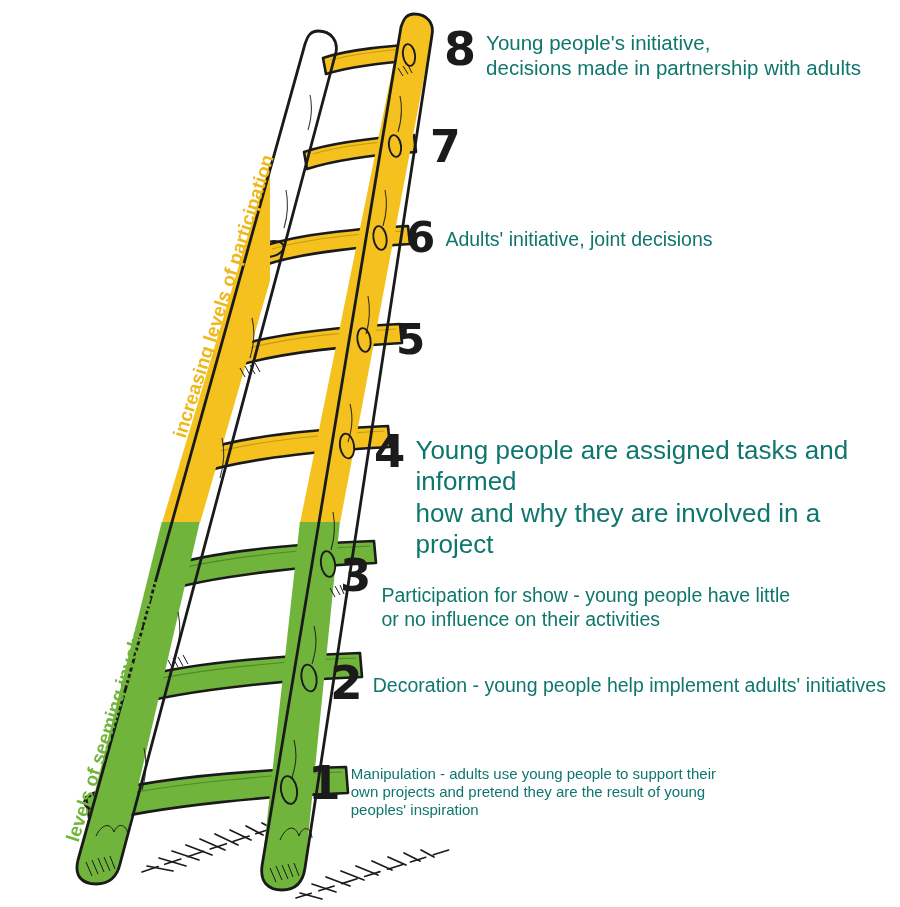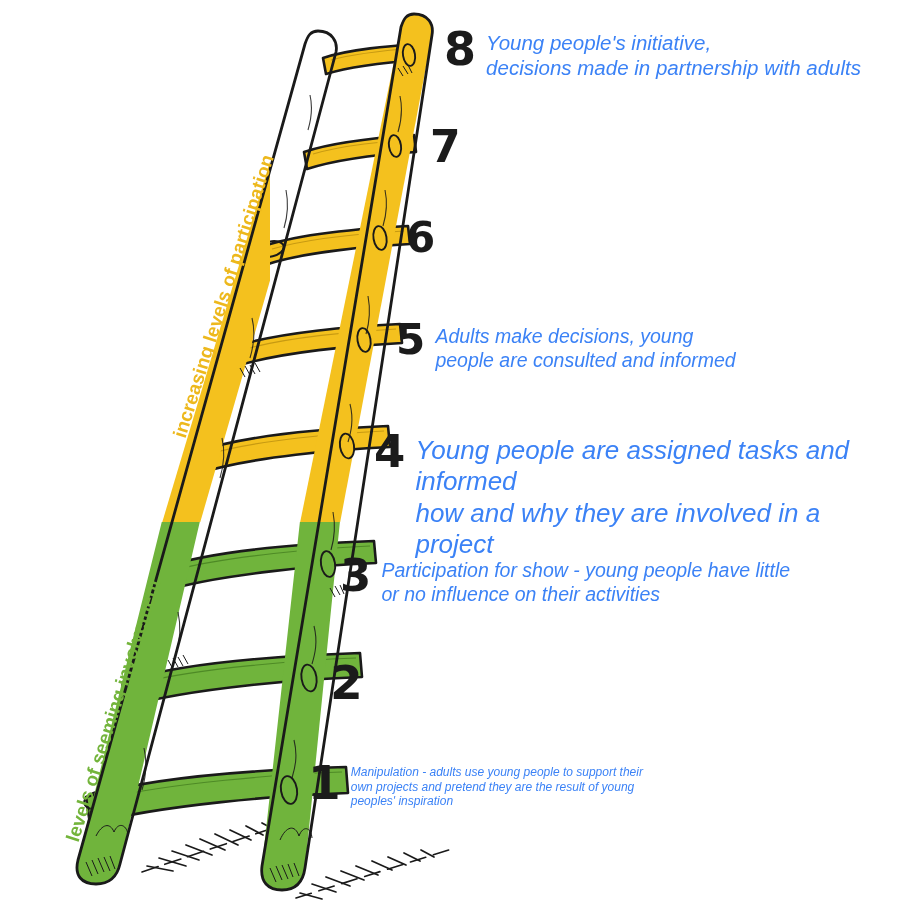--- a/index.html
+++ b/index.html
@@ -35,25 +35,24 @@
   }
   .rung-number {
     font-weight: bold;
     color: #1b1b1b;
     line-height: 0.88;
     letter-spacing: -0.02em;
     flex: 0 0 auto;
     font-family: "DejaVu Sans", sans-serif;
   }
   .rung-text {
-    color: #3b82f6;
+    color: #0f766e;
     line-height: 1.21;
     white-space: pre-line;
     padding-top: 2px;
-    font-style: italic;
   }
   
   #entry-8 { left: 444px; top: 29px; }
   #entry-8 .rung-number { font-size: 46px; }
   #entry-8 .rung-text  { font-size: 20.5px; }
 
   #entry-7 { left: 430px; top: 128px; }
   #entry-7 .rung-number { font-size: 44px; }
   #entry-7 .rung-text  { font-size: 20.5px; padding-top: 8px; }
 
@@ -64,29 +63,29 @@
   #entry-5 { left: 396px; top: 322px; }
   #entry-5 .rung-number { font-size: 42px; }
   #entry-5 .rung-text  { font-size: 19.5px; padding-top: 3px; }
 
   #entry-4 { left: 374px; top: 432px; }
   #entry-4 .rung-number { font-size: 45px; }
   #entry-4 .rung-text  { font-size: 26px; padding-top: 3px; }
 
   #entry-3 { left: 340px; top: 556px; }
   #entry-3 .rung-number { font-size: 45px; }
-  #entry-3 .rung-text  { font-size: 19.5px; padding-top: 3px; }
+  #entry-3 .rung-text  { font-size: 19.5px; padding-top: 3px; margin-top: 25px; }
 
   #entry-2 { left: 330px; top: 662px; }
   #entry-2 .rung-number { font-size: 47px; }
   #entry-2 .rung-text  { font-size: 19.5px; padding-top: 12px; }
 
   #entry-1 { left: 308px; top: 762px; }
   #entry-1 .rung-number { font-size: 47px; }
-  #entry-1 .rung-text  { font-size: 12px; padding-top: 3px; }
+  #entry-1 .rung-text  { font-size: 15px; padding-top: 3px; }
 
   .axis-label {
     position: absolute;
     font-weight: bold;
     white-space: nowrap;
     transform-origin: 0 0;
   }
   #label-participation {
     left: 169px;
     top: 434px;
@@ -276,42 +275,42 @@
     <span class="rung-text">Young people's initiative,
 decisions made in partnership with adults</span>
   </div>
 
   <div class="rung-entry" id="entry-7">
     <span class="rung-number">7</span>
   </div>
 
   <div class="rung-entry" id="entry-6">
     <span class="rung-number">6</span>
+    <span class="rung-text">Adults' initiative, joint decisions</span>
   </div>
 
   <div class="rung-entry" id="entry-5">
     <span class="rung-number">5</span>
-    <span class="rung-text">Adults make decisions, young
-people are consulted and informed</span>
   </div>
 
   <div class="rung-entry" id="entry-4">
     <span class="rung-number">4</span>
     <span class="rung-text">Young people are assigned tasks and informed
 how and why they are involved in a project</span>
   </div>
 
   <div class="rung-entry" id="entry-3">
     <span class="rung-number">3</span>
     <span class="rung-text">Participation for show - young people have little
 or no influence on their activities</span>
   </div>
 
   <div class="rung-entry" id="entry-2">
     <span class="rung-number">2</span>
+    <span class="rung-text">Decoration - young people help implement adults' initiatives</span>
   </div>
 
   <div class="rung-entry" id="entry-1">
     <span class="rung-number">1</span>
     <span class="rung-text">Manipulation - adults use young people to support their
 own projects and pretend they are the result of young
 peoples' inspiration</span>
   </div>
 
 </div>

